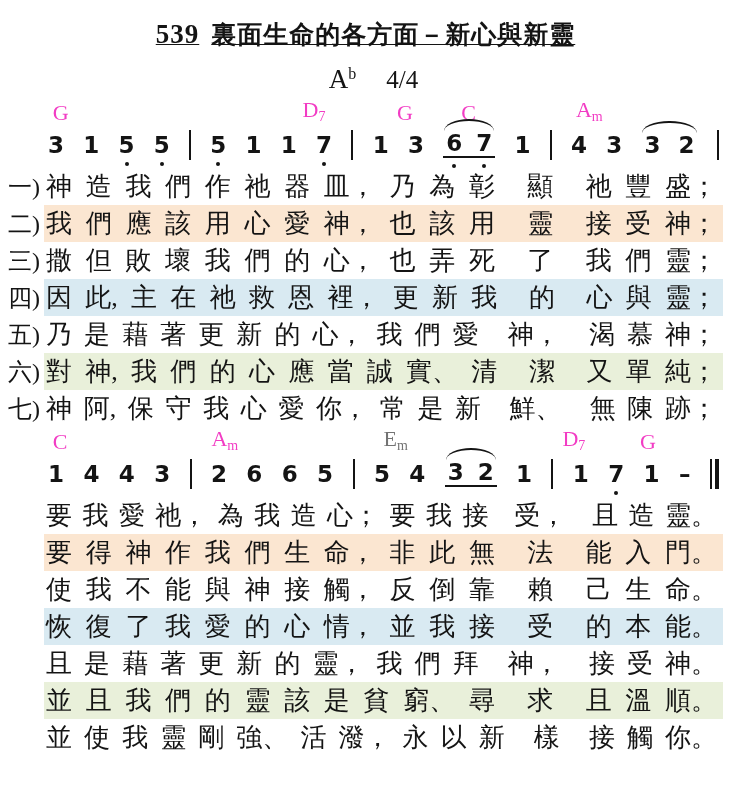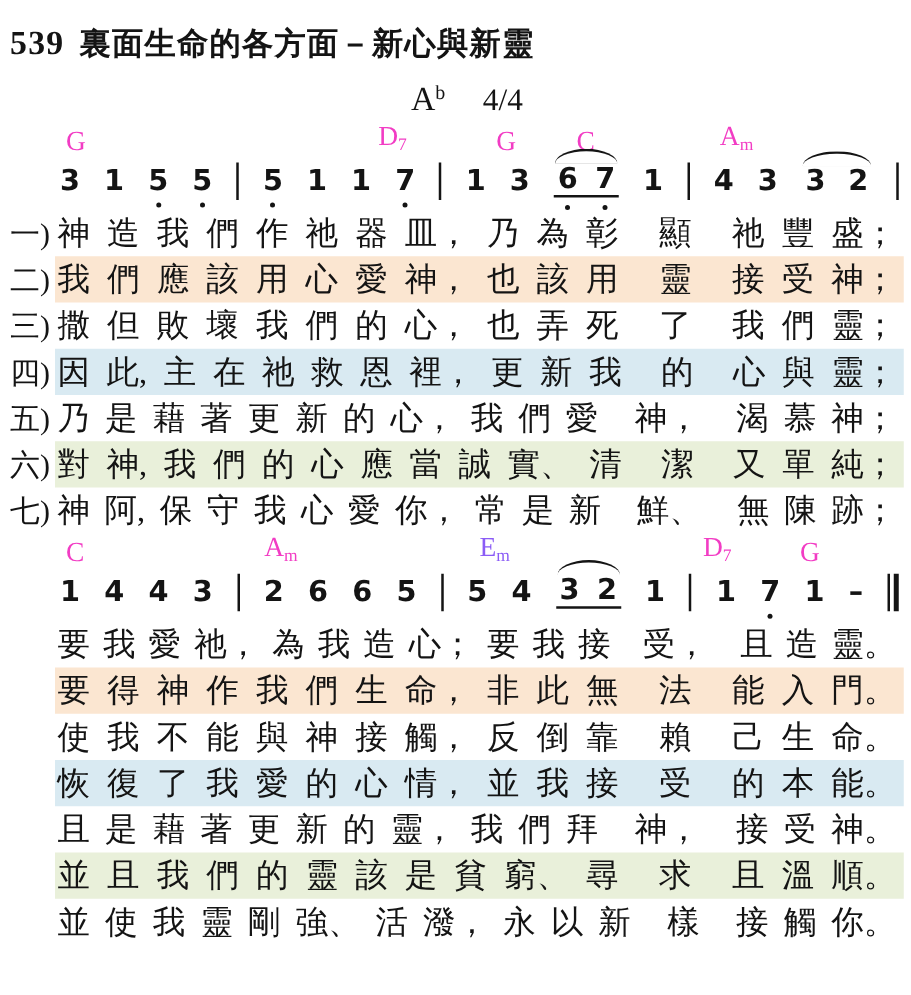--- a/index.html
+++ b/index.html
@@ -2,21 +2,21 @@
 <html><head>
 <meta charset="utf-8">
 <style>
   html,body{margin:0;padding:0;}
   body{
     width:729px;height:796px;box-sizing:border-box;
     background:#ffffff;color:#141414;overflow:hidden;
     font-family:"Liberation Serif","DejaVu Serif",serif;
     padding:4px 6px 0 8px;
   }
-  .title{margin-top:14px;height:36px;font-weight:bold;white-space:nowrap;}
+  .title{text-align:center;margin-top:14px;height:36px;font-weight:bold;white-space:nowrap;text-decoration:underline;}
   .title .num{font-size:27px;letter-spacing:1px;margin-right:12px;}
   .title .txt{font-size:25px;letter-spacing:1px;}
   .keysig{margin:10px 0 0 16px;height:34px;font-size:27px;text-align:center;}
   .keysig .flat{font-size:16px;vertical-align:9px;}
   .keysig .time{font-size:25px;margin-left:30px;}
 
   .score{margin-left:38px;margin-right:2px;}
   .chordrow{position:relative;height:26px;}
   .chord{position:absolute;bottom:0;font-size:22px;line-height:1;white-space:nowrap;}
   .chord .sub{font-size:14px;vertical-align:-4px;}
@@ -257,21 +257,21 @@
           <span class="tok">陳</span>
           <span class="tok">跡；</span>
         </div>
       </div>
     </div>
 
   <div class="score">
     <div class="chordrow" id="chords2">
         <span class="chord" style="left: 1%; color: rgb(242, 60, 196);"><span>C</span></span>
         <span class="chord" style="left: 24.5%; color: rgb(242, 60, 196);"><span>A</span><span class="sub">m</span></span>
-        <span class="chord" style="left: 50%; color: #8b5cf6;"><span>E</span><span class="sub">m</span></span>
+        <span class="chord" style="left: 50%; color: #737373;"><span>E</span><span class="sub">m</span></span>
         <span class="chord" style="left: 76.5%; color: rgb(242, 60, 196);"><span>D</span><span class="sub">7</span></span>
         <span class="chord" style="left: 88%; color: rgb(242, 60, 196);"><span>G</span></span>
       </div>
     <div class="noterow" id="notes2">
         <span class="note">1</span>
         <span class="note">4</span>
         <span class="note">4</span>
         <span class="note">3</span>
         <span class="bar"></span>
         <span class="note">2</span>

